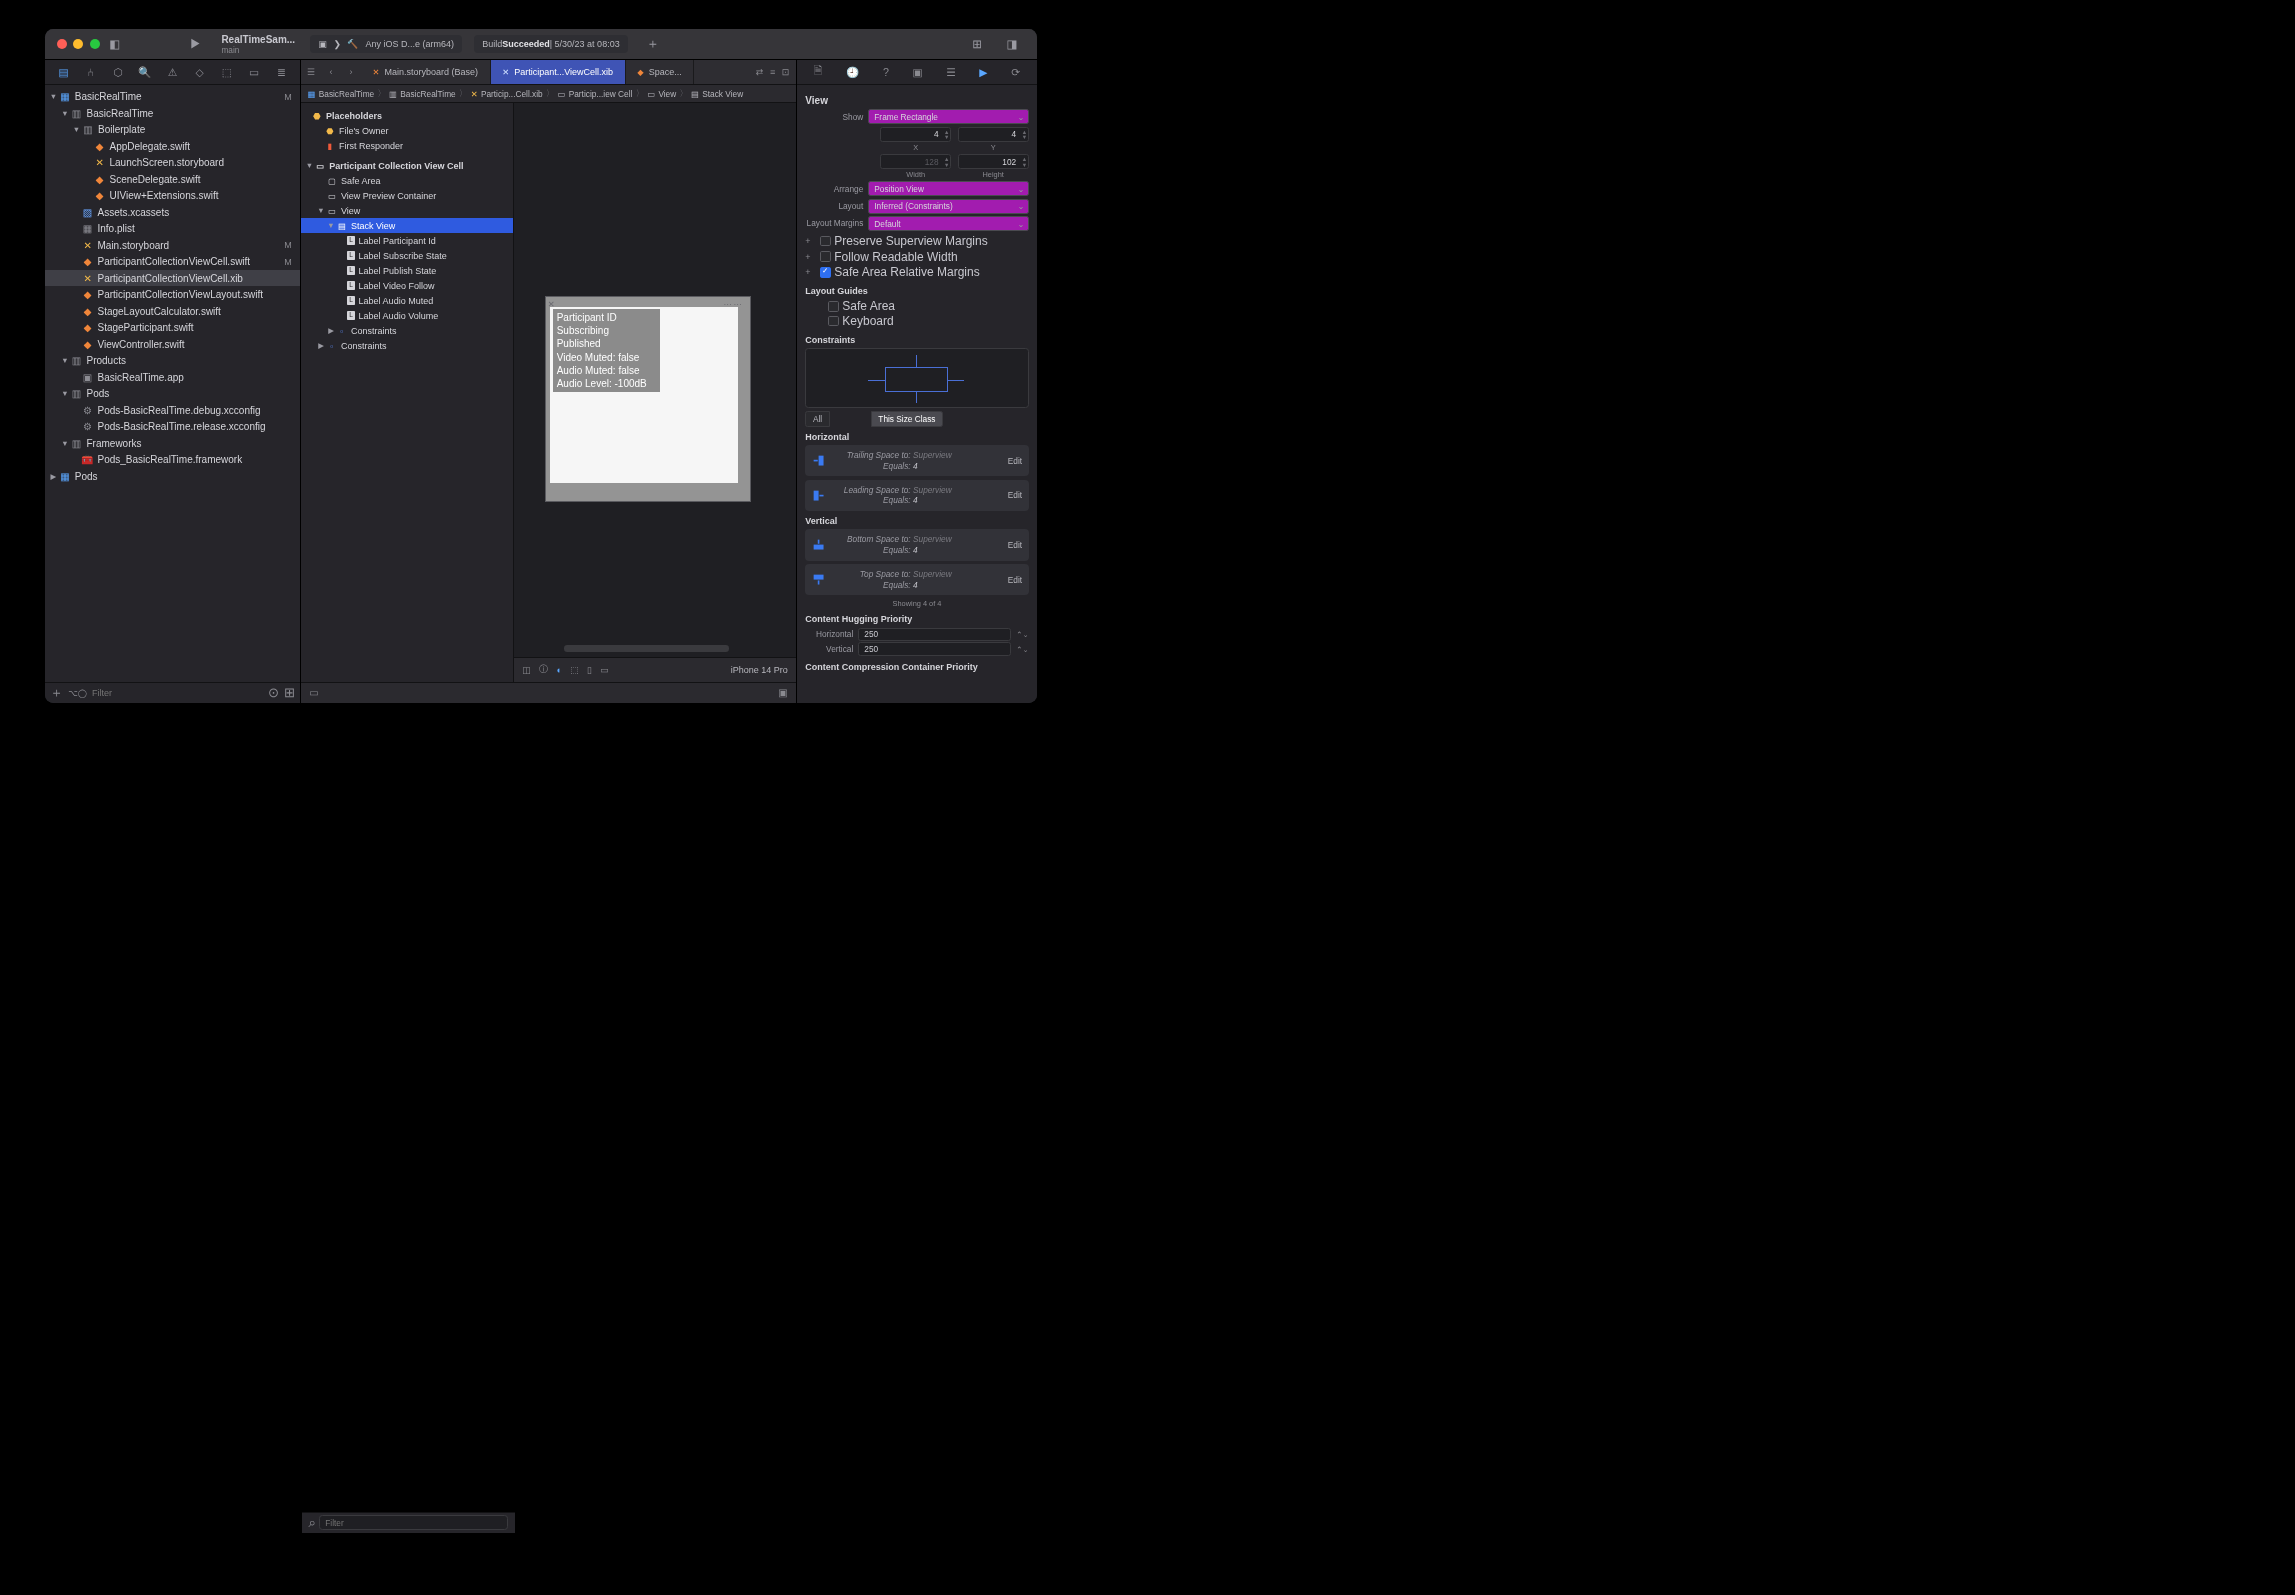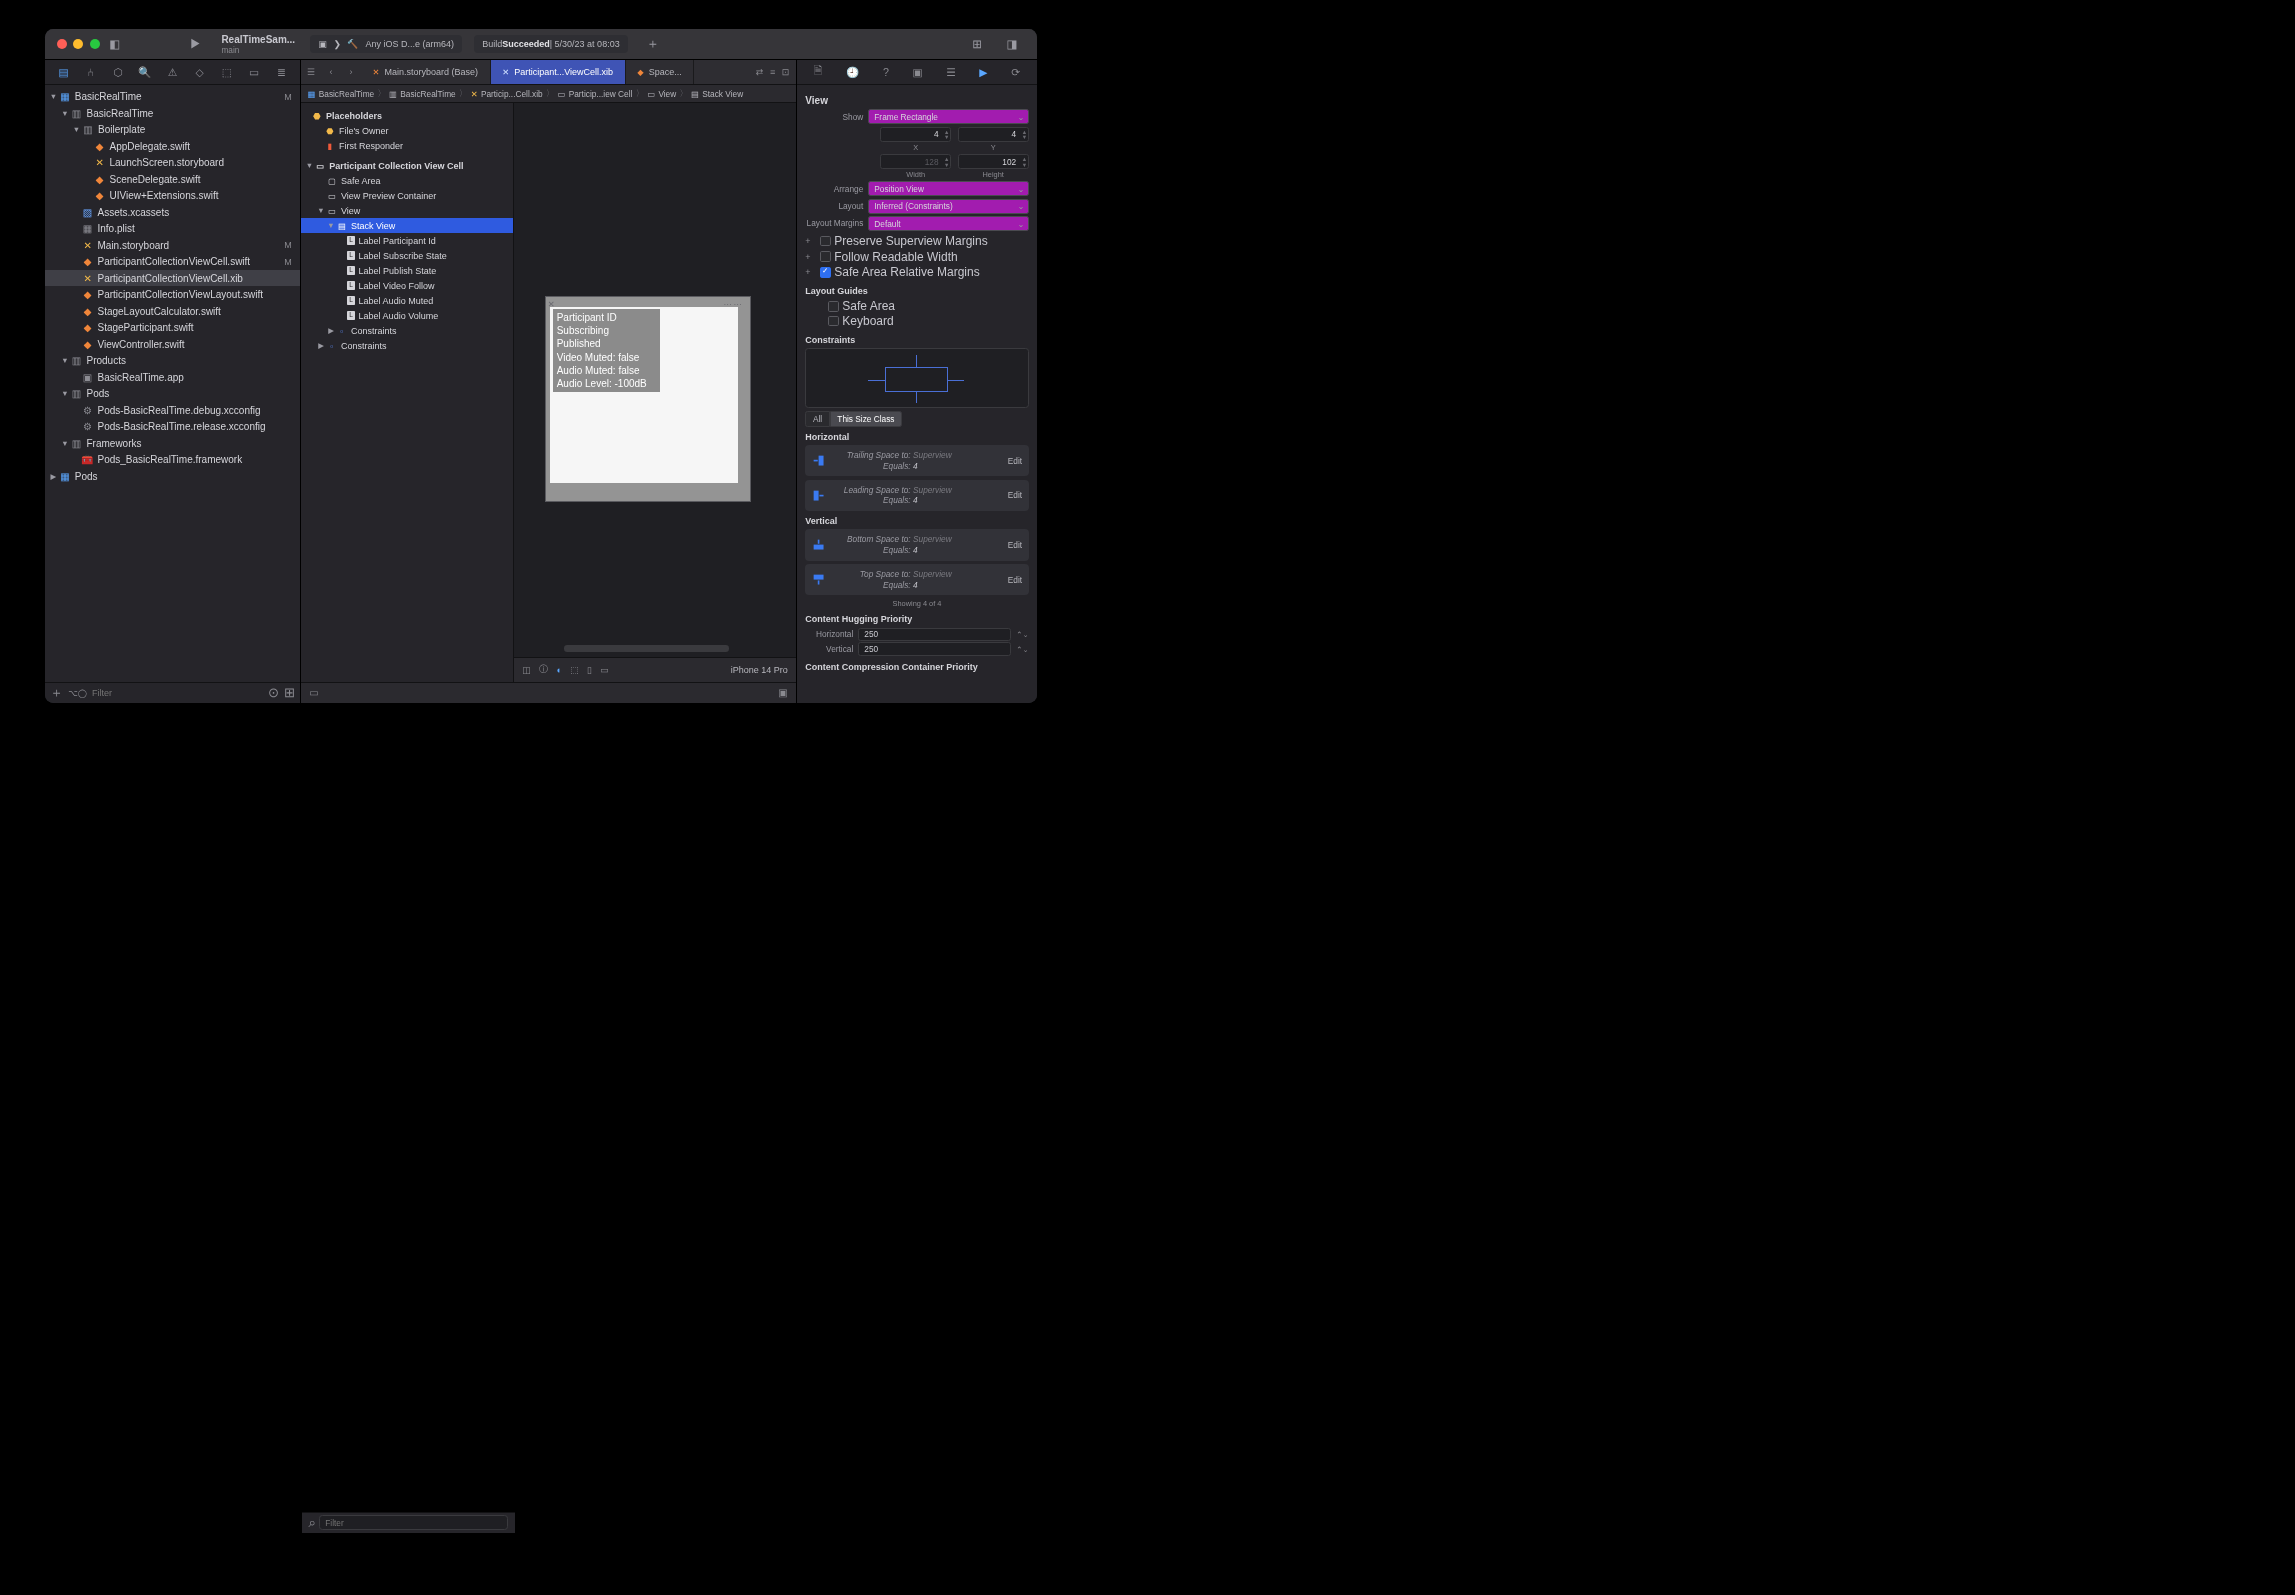--- a/index.html
+++ b/index.html
@@ -100,21 +100,21 @@
 .chk.on { background:#2e6ff2; border-color:#2e6ff2; }
 .chk.on::after { content:"✓"; color:#fff; font-size:7.4px; position:absolute; left:0.8px; top:-1.7px; }
 .cbox { display:flex; align-items:center; font-size:12px; color:#c8c8cf; margin:0.8px 0 0.8px 23px; }
 .constraints-diagram { height:60px; background:#1f1f23; border:0.8px solid #3a3a3e; border-radius:3.3px; margin:3.3px 0; position:relative; }
 .cd-rect { position:absolute; left:79px; top:18px; width:63px; height:25px; border:0.8px solid #4a6fd6; }
 .cd-line { position:absolute; background:#4a6fd6; }
 .seg { display:flex; gap:0; margin:3.3px 0; }
 .seg button { background:#2a2a2e; border:0.8px solid #3a3a3e; color:#b7b7bd; font-size:8.3px; padding:1.7px 6.6px; }
 .seg button:first-child { border-radius:2.5px 0 0 2.5px; }
 .seg button:last-child { border-radius:0 2.5px 2.5px 0; }
-.seg button.on { background:#4a4a50; color:#fff; }
+.seg button.on { background:#4a4a50; color:#fff;margin-left:41px; }
 .constraint-card { background:#323238; border-radius:4.1px; padding:5px 6.6px; margin:3.3px 0; display:flex; align-items:center; gap:6.6px; }
 .cc-icon { width:13.2px; height:13.2px; }
 .cc-text { flex:1; font-size:8.3px; line-height:10.7px;font-style:italic; }
 .cc-text .k { color:#9a9aa2; text-align:right; display:inline-block; width:79px; }
 .cc-text .v { color:#7a7a80; }
 .cc-edit { color:#b7b7bd; font-size:8.3px; }
 .showing { text-align:center; color:#8a8a90; font-size:7.4px; margin:3.3px 0 6.6px 0; }
 .hug-row { display:flex; align-items:center; gap:5px; margin:1.7px 0; }
 .hug-row .lbl { width:48px; text-align:right; font-size:8.3px; color:#9a9aa2; }
 .hug-row .val { flex:1; background:#1f1f23; border:0.8px solid #3a3a3e; border-radius:2.5px; height:13.2px; padding:0 5px; font-size:8.3px; display:flex; align-items:center; }

